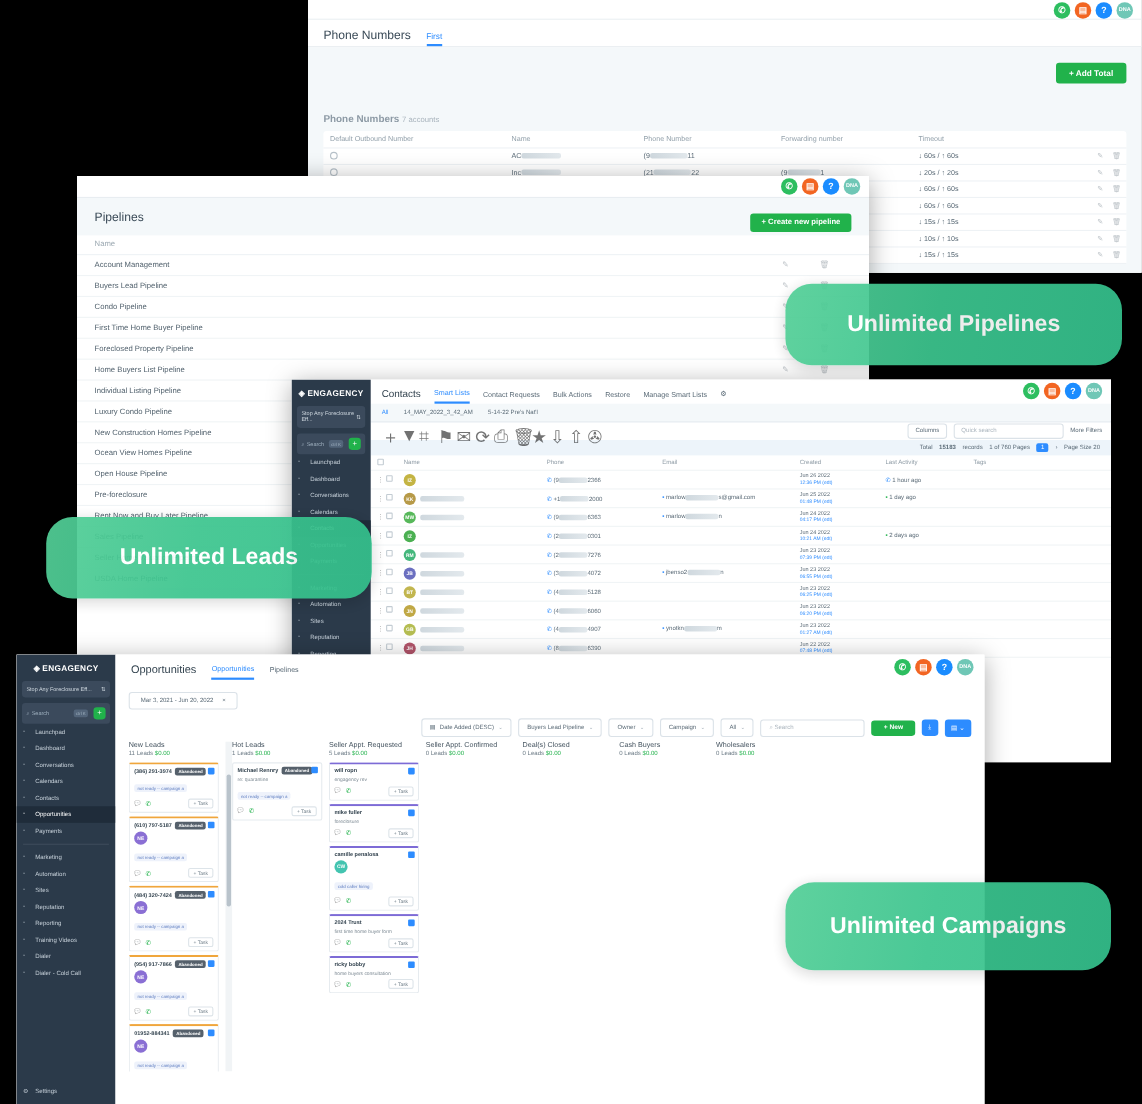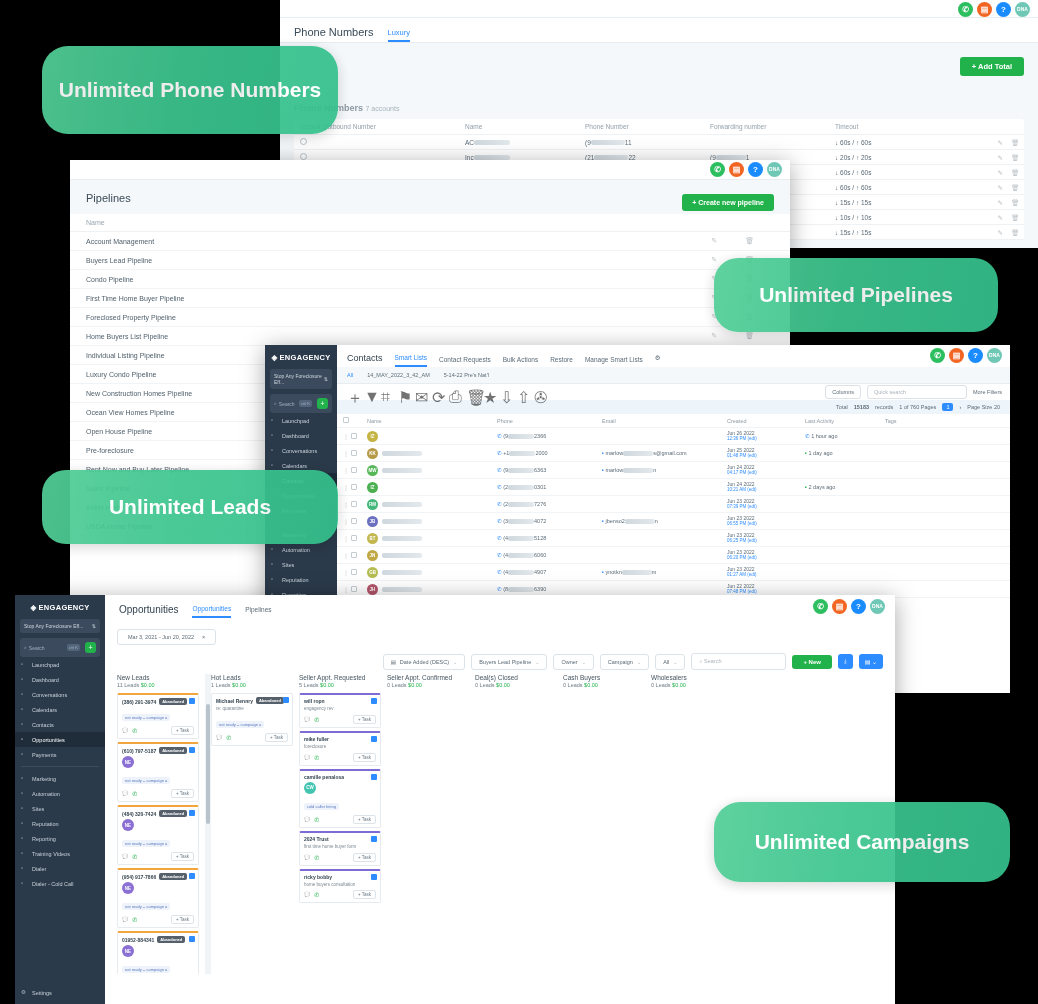--- a/index.html
+++ b/index.html
@@ -161,21 +161,21 @@
 
   
   .fbadge {
     position:absolute; z-index:50; border-radius:24px; color:#ffffff;
     font-weight:bold; display:flex; align-items:center; justify-content:center;
     text-align:center; line-height:1.12;
     background:linear-gradient(100deg,#53cf97 0%,#3dc58f 45%,#34c08c 100%);
     opacity:.93; box-shadow:0 3px 14px rgba(0,0,0,.18);
   }
   #badge-phone     { left:42px;  top:46px;  width:296px; height:88px;  font-size:21px; border-radius:26px;}
-  #badge-pipelines { left:714px; top:258px; width:284px; height:74px;  font-size:21px; }
+  #badge-pipelines { left:714px; top:258px; width:306px; height:74px;  font-size:21px; }
   #badge-leads     { left:42px;  top:470px; width:296px; height:74px;  font-size:21px; }
   #badge-campaigns { left:714px; top:802px; width:296px; height:80px;  font-size:21px; border-radius:26px;}
 </style>
 </head>
 <body>
 
 <div class="stage">
 
   <div class="win" id="win-phone">
     <div class="win-body">
@@ -183,21 +183,21 @@
 
       <div class="help-bubbles" style="right:8px; top:2px;">
         <div class="bub green">✆</div>
         <div class="bub orange">▤</div>
         <div class="bub blue">?</div>
         <div class="bub teal">DNA</div>
       </div>
 
       <div class="pn-tabrow">
         <div class="pn-title">Phone Numbers</div>
-        <div class="pn-tab">Luxury</div>
+        <div class="pn-tab">First</div>
       </div>
 
       <div class="pn-content">
         <button class="pn-addbtn">+ Add Total</button>
 
         <div class="pn-sectitle">
           <b>Phone Numbers</b>
           <span>7 accounts</span>
         </div>
 
@@ -1040,18 +1040,17 @@
                   <div class="ch-sub">0 Leads <span class="amt">$0.00</span></div>
                 </div>
                 <div class="op-cards"></div>
               </div>
             </div>
         </div>
       </div>
     </div>
   </div>
 
-  <div class="fbadge" id="badge-phone">Unlimited Phone Numbers</div>
   <div class="fbadge" id="badge-pipelines">Unlimited Pipelines</div>
   <div class="fbadge" id="badge-leads">Unlimited Leads</div>
   <div class="fbadge" id="badge-campaigns">Unlimited Campaigns</div>
 
 </div>
 
 </body></html>

